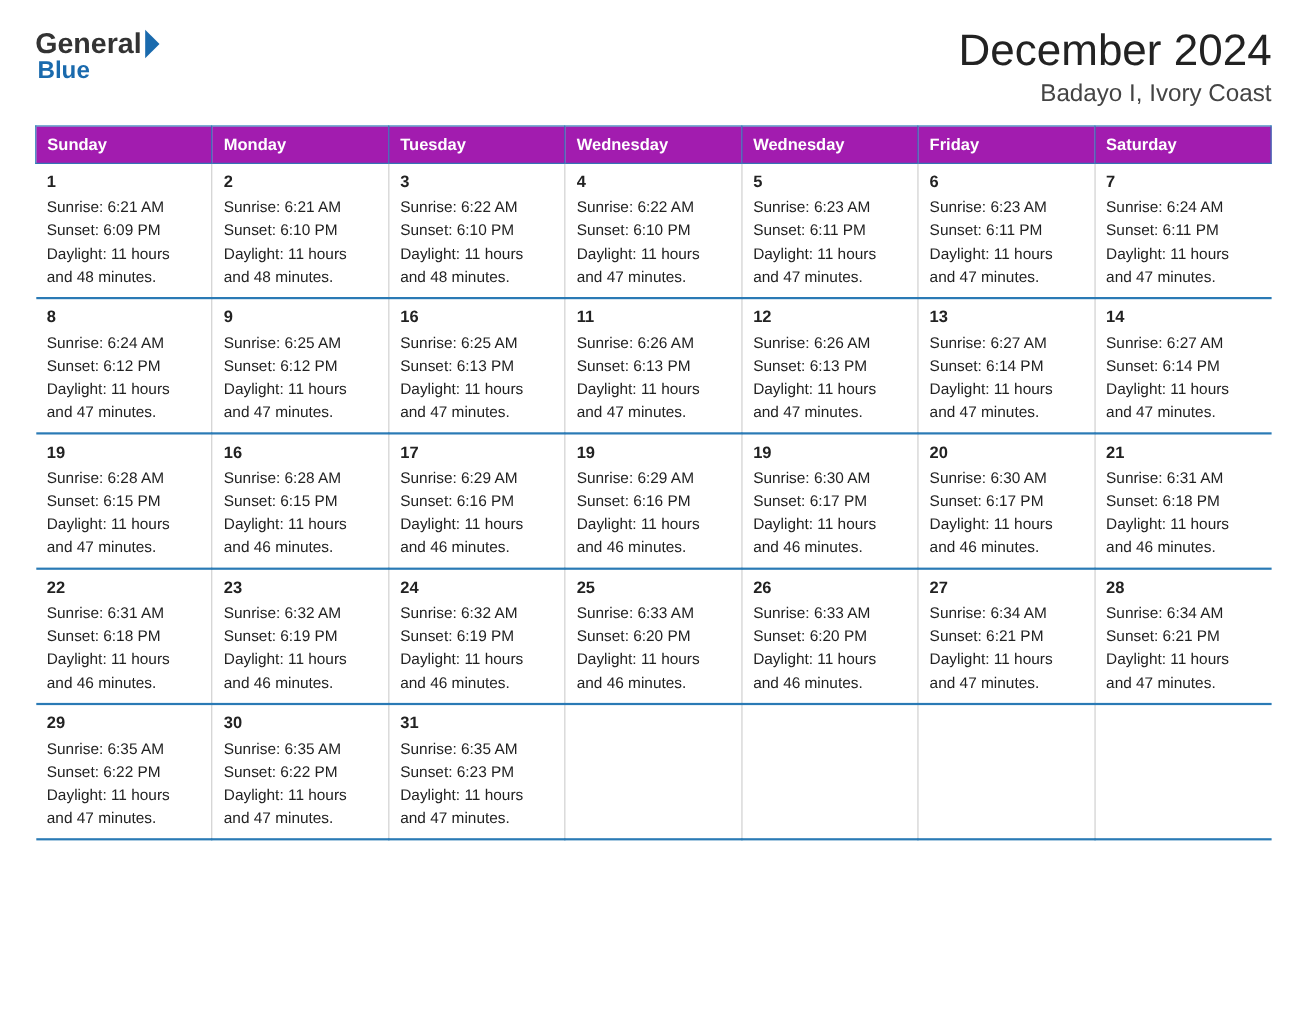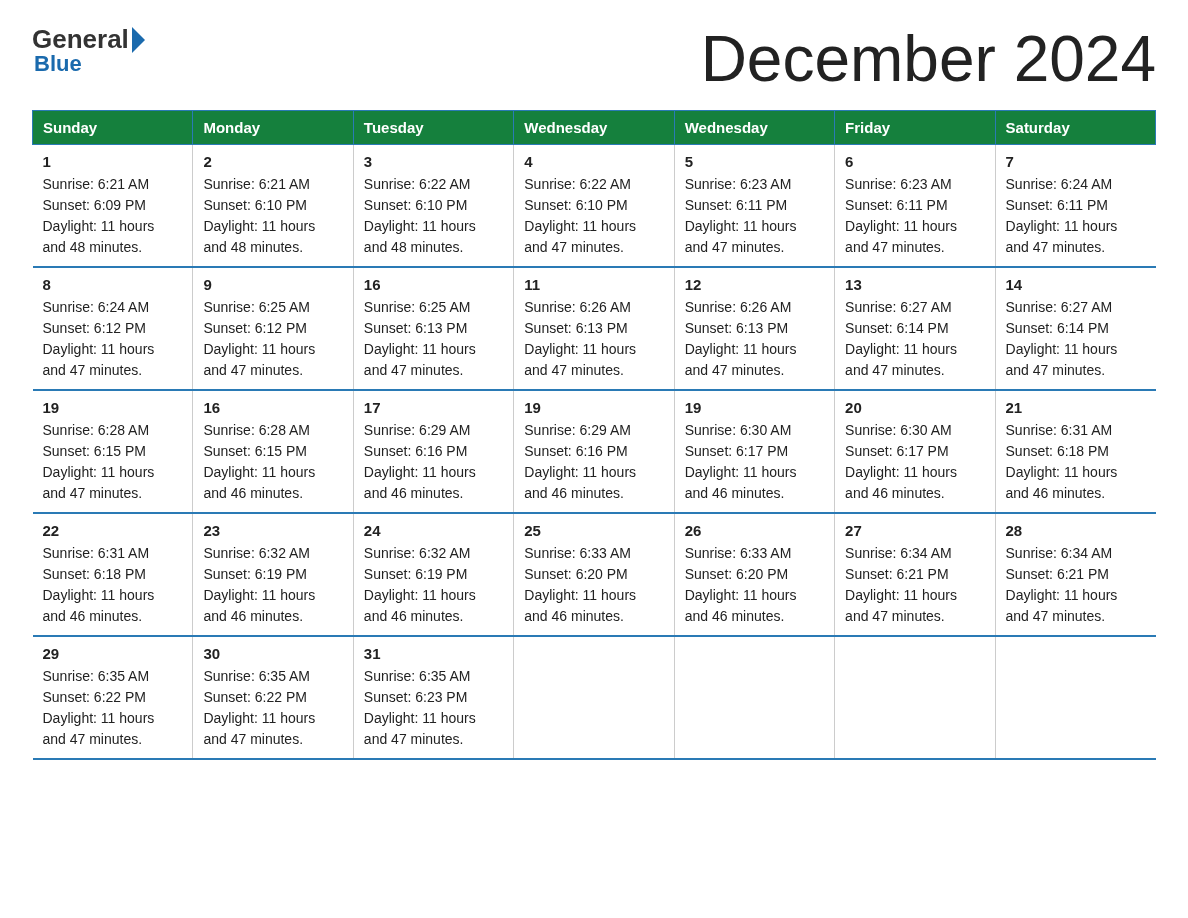--- a/index.html
+++ b/index.html
@@ -34,37 +34,37 @@
       font-size: 22px;
       font-weight: bold;
       color: #1a6aad;
       margin-top: -4px;
       padding-left: 2px;
     }
     .title-block {
       text-align: right;
     }
     .month-title {
-      font-size: 64px;
+      font-size: 40px;
       font-weight: normal;
       color: #222;
       line-height: 1.1;
     }
     .location-title {
       font-size: 22px;
       color: #444;
       margin-top: 4px;
     }
     table {
       width: 100%;
       border-collapse: collapse;
       table-layout: fixed;
     }
     thead tr {
-      background-color: #15803d;
+      background-color: #a21caf;
       border-radius: 12px;
     }
     thead th {
       color: #fff;
       font-size: 15px;
       font-weight: bold;
       padding: 8px 10px;
       text-align: left;
       border: 1px solid #2a7ab5;
     }
@@ -104,20 +104,21 @@
 <div class="header-row">
   <div class="logo-wrapper">
     <div class="logo-line1">
       <span class="logo-text-general">General</span>
       <span style="display:inline-block; width:0; height:0; border-left:13px solid #1a6aad; border-top:13px solid transparent; border-bottom:13px solid transparent; margin-left:3px; vertical-align:middle;"></span>
     </div>
     <div class="logo-line2">Blue</div>
   </div>
   <div class="title-block">
     <div class="month-title">December 2024</div>
+    <div class="location-title">Badayo I, Ivory Coast</div>
   </div>
 </div>
 
 <table>
   <thead>
     <tr>
     <th>Sunday</th>
         <th>Monday</th>
         <th>Tuesday</th>
         <th>Wednesday</th>

